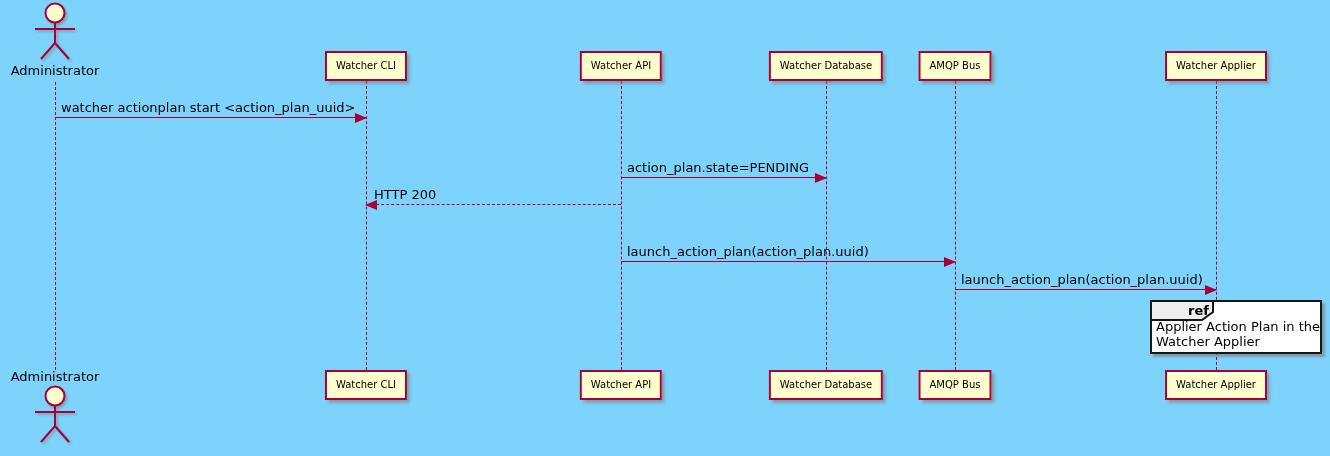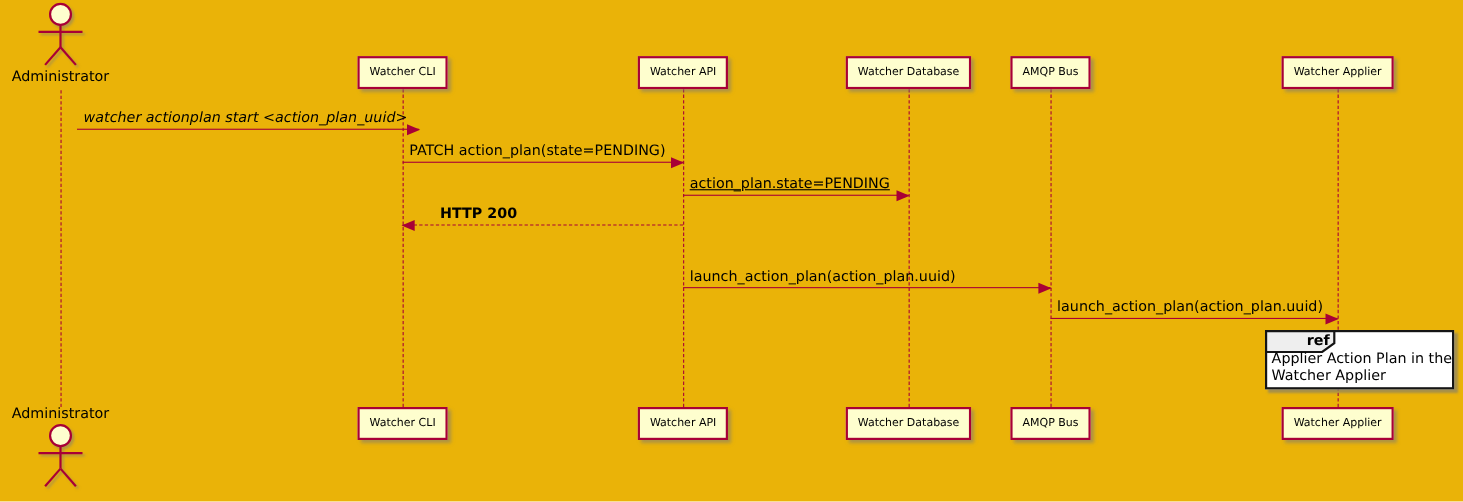--- a/index.html
+++ b/index.html
@@ -1,17 +1,17 @@
 <!DOCTYPE html>
 <html><head>
 <meta charset="utf-8">
 <style>
   html,body { margin:0; padding:0; background:#ffffff; }
   #canvas {
-    position:relative; width:1330px; height:456px; background:#eab308;
+    position:relative; width:1330px; height:456px; background:#7dd3fc;
     font-family:"DejaVu Sans", sans-serif; color:#000; overflow:hidden;
   }
   
   .pbox {
     position:absolute; transform:translateX(-50%);
     background:#FEFECE; border:2px solid #A80036;
     padding:5px 9px; font-size:10px; white-space:nowrap;
     box-shadow:3px 3px 3px rgba(120,120,120,0.55);
     line-height:16px;
   }
@@ -72,40 +72,35 @@
   <div class="lifeline" style="left:826px; top:81px; height:289px;"></div>
   <div class="lifeline" style="left:955px; top:81px; height:289px;"></div>
   <div class="lifeline" style="left:1216px;top:81px; height:289px;"></div>
 
   <div class="pbox" style="left:366px;  top:51px;">Watcher CLI</div>
   <div class="pbox" style="left:621px;  top:51px;">Watcher API</div>
   <div class="pbox" style="left:826px;  top:51px;">Watcher Database</div>
   <div class="pbox" style="left:955px;  top:51px;">AMQP Bus</div>
   <div class="pbox" style="left:1216px; top:51px;">Watcher Applier</div>
 
-  <div class="msg solid" style="left:70px;  top:97px;  width:311px;font-style:italic;">
+  <div class="msg solid" style="left:55px;  top:97px;  width:311px;">
     <span class="mlabel" style="left:6px;">watcher actionplan start &lt;action_plan_uuid&gt;</span>
     <div class="mline"></div>
     <div class="arrow-right"></div>
   </div>
 
-  <div class="msg solid" style="left:366px; top:127px; width:255px;">
-    <span class="mlabel" style="left:6px;">PATCH action_plan(state=PENDING)</span>
-    <div class="mline"></div>
-    <div class="arrow-right"></div>
-  </div>
 
   <div class="msg solid" style="left:621px; top:157px; width:205px;">
-    <span class="mlabel" style="left:6px;text-decoration:underline;">action_plan.state=PENDING</span>
+    <span class="mlabel" style="left:6px;">action_plan.state=PENDING</span>
     <div class="mline"></div>
     <div class="arrow-right"></div>
   </div>
 
   <div class="msg dashed" style="left:366px; top:184px; width:255px;">
-    <span class="mlabel" style="left:34px;font-weight:bold;">HTTP 200</span>
+    <span class="mlabel" style="left:8px;">HTTP 200</span>
     <div class="mline"></div>
     <div class="arrow-left"></div>
   </div>
 
 
   <div class="msg solid" style="left:621px; top:241px; width:334px;">
     <span class="mlabel" style="left:6px;">launch_action_plan(action_plan.uuid)</span>
     <div class="mline"></div>
     <div class="arrow-right"></div>
   </div>

